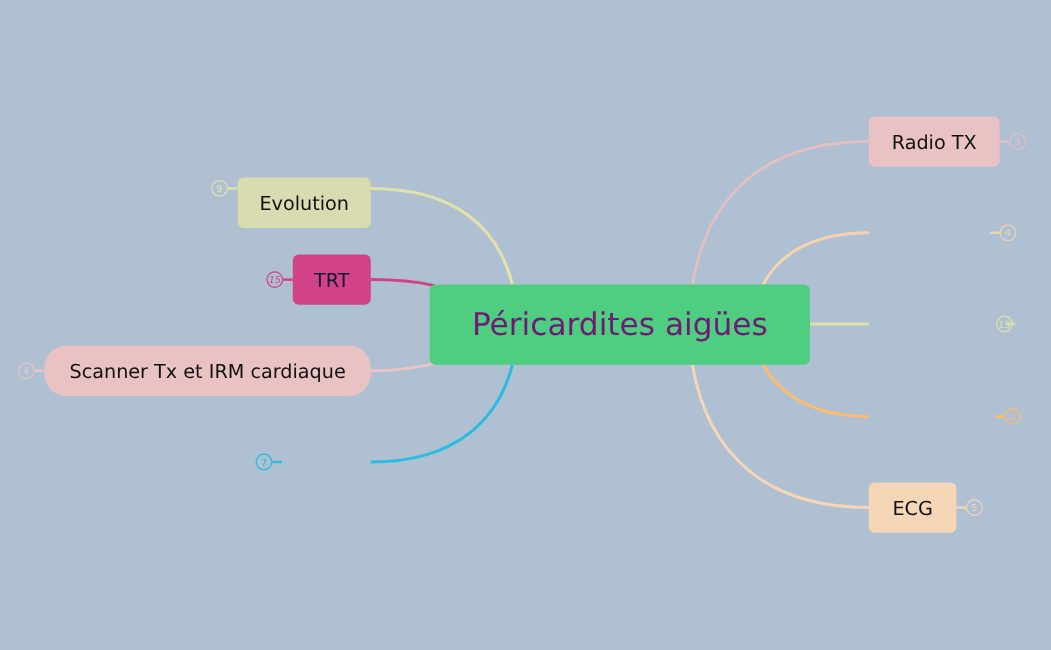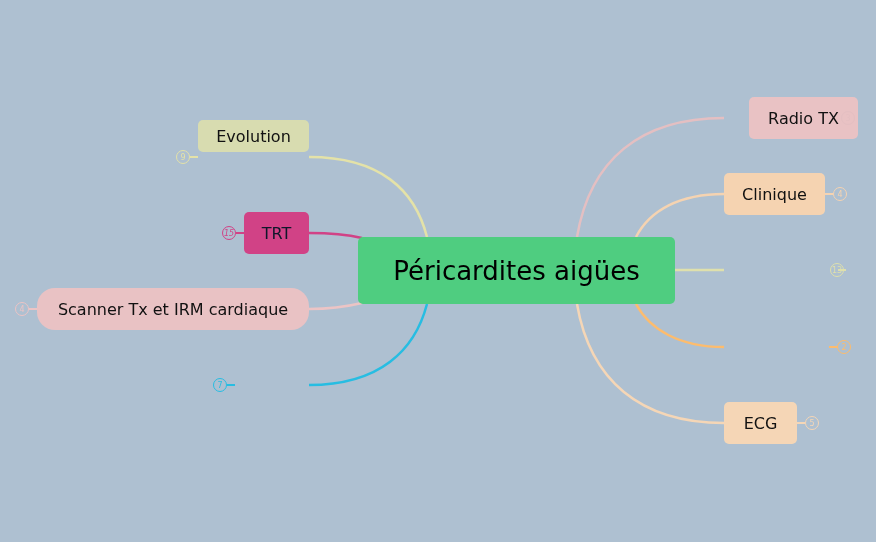--- a/index.html
+++ b/index.html
@@ -14,21 +14,21 @@
   .node {
     position:absolute; box-sizing:border-box;
     display:flex; align-items:center; justify-content:center;
     border-radius:5px; color:#111; font-size:16px; white-space:nowrap;
     cursor:pointer;
   }
   .center {
     position:absolute; left:358px; top:237px; width:317px; height:67px;
     background:#4fcd80; border-radius:5px;
     display:flex; align-items:center; justify-content:center;
-    color:#000000; font-size:26px; cursor:pointer;
+    color:#701a75; font-size:26px; cursor:pointer;
   }
   .badge {
     position:absolute; box-sizing:border-box;
     width:14px; height:14px; border-radius:50%;
     border:1.2px solid; font-size:8px;
     display:flex; align-items:center; justify-content:center;
     background:transparent; cursor:pointer;
   }
 </style>
 </head>
@@ -58,50 +58,47 @@
     <line x1="190" y1="157" x2="198" y2="157" stroke="#e4e2a8" stroke-width="2"></line>
     <line x1="236" y1="233" x2="244" y2="233" stroke="#d14286" stroke-width="2"></line>
     <line x1="29" y1="309" x2="37" y2="309" stroke="#ecc4c5" stroke-width="2"></line>
     <line x1="227" y1="385" x2="235" y2="385" stroke="#27bde2" stroke-width="2"></line>
   </svg>
 
   <div class="center">
     <span>Péricardites aigües</span>
   </div>
 
-  <div class="node" style="left:724px;top:97px;width:109px;height:42px;background:#e9c2c4;margin-left:25px;">
+  <div class="node" style="left:724px;top:97px;width:109px;height:42px;background:#e9c2c4;">
     <span>Radio TX</span>
   </div>
   <div class="badge" style="left:841px;top:111px;border-color:#e4bfc2;color:#e4bfc2;">
     <span>3</span>
   </div>
 
-  <div class="node" style="left:724px;top:173px;width:101px;height:42px;background:#f5d3b1;">
-    <span>Clinique</span>
-  </div>
   <div class="badge" style="left:833px;top:187px;border-color:#f5d3b1;color:#f5d3b1;">
     <span>4</span>
   </div>
 
   <div class="badge" style="left:830px;top:263px;border-color:#dfe0ac;color:#dfe0ac;">
     <span>13</span>
   </div>
 
   <div class="badge" style="left:837px;top:340px;border-color:#fdbc6d;color:#fdbc6d;">
     <span>2</span>
   </div>
 
   <div class="node" style="left:724px;top:402px;width:73px;height:42px;background:#f5d6b6;">
     <span>ECG</span>
   </div>
   <div class="badge" style="left:805px;top:416px;border-color:#f5d6b6;color:#f5d6b6;">
     <span>5</span>
   </div>
 
-  <div class="node" style="left:198px;top:120px;width:111px;height:32px;background:#d8dcb0;align-items:center;">
+  <div class="node" style="left:198px;top:148px;width:111px;height:42px;background:#d8dcb0;align-items:center;">
     <span>Evolution</span>
   </div>
   <div class="badge" style="left:176px;top:150px;border-color:#e4e2a8;color:#e4e2a8;">
     <span>9</span>
   </div>
 
   <div class="node" style="left:244px;top:212px;width:65px;height:42px;background:#d14286;color:#0f172a;">
     <span>TRT</span>
   </div>
   <div class="badge" style="left:222px;top:226px;border-color:#d14286;color:#d14286;font-style:italic;">

